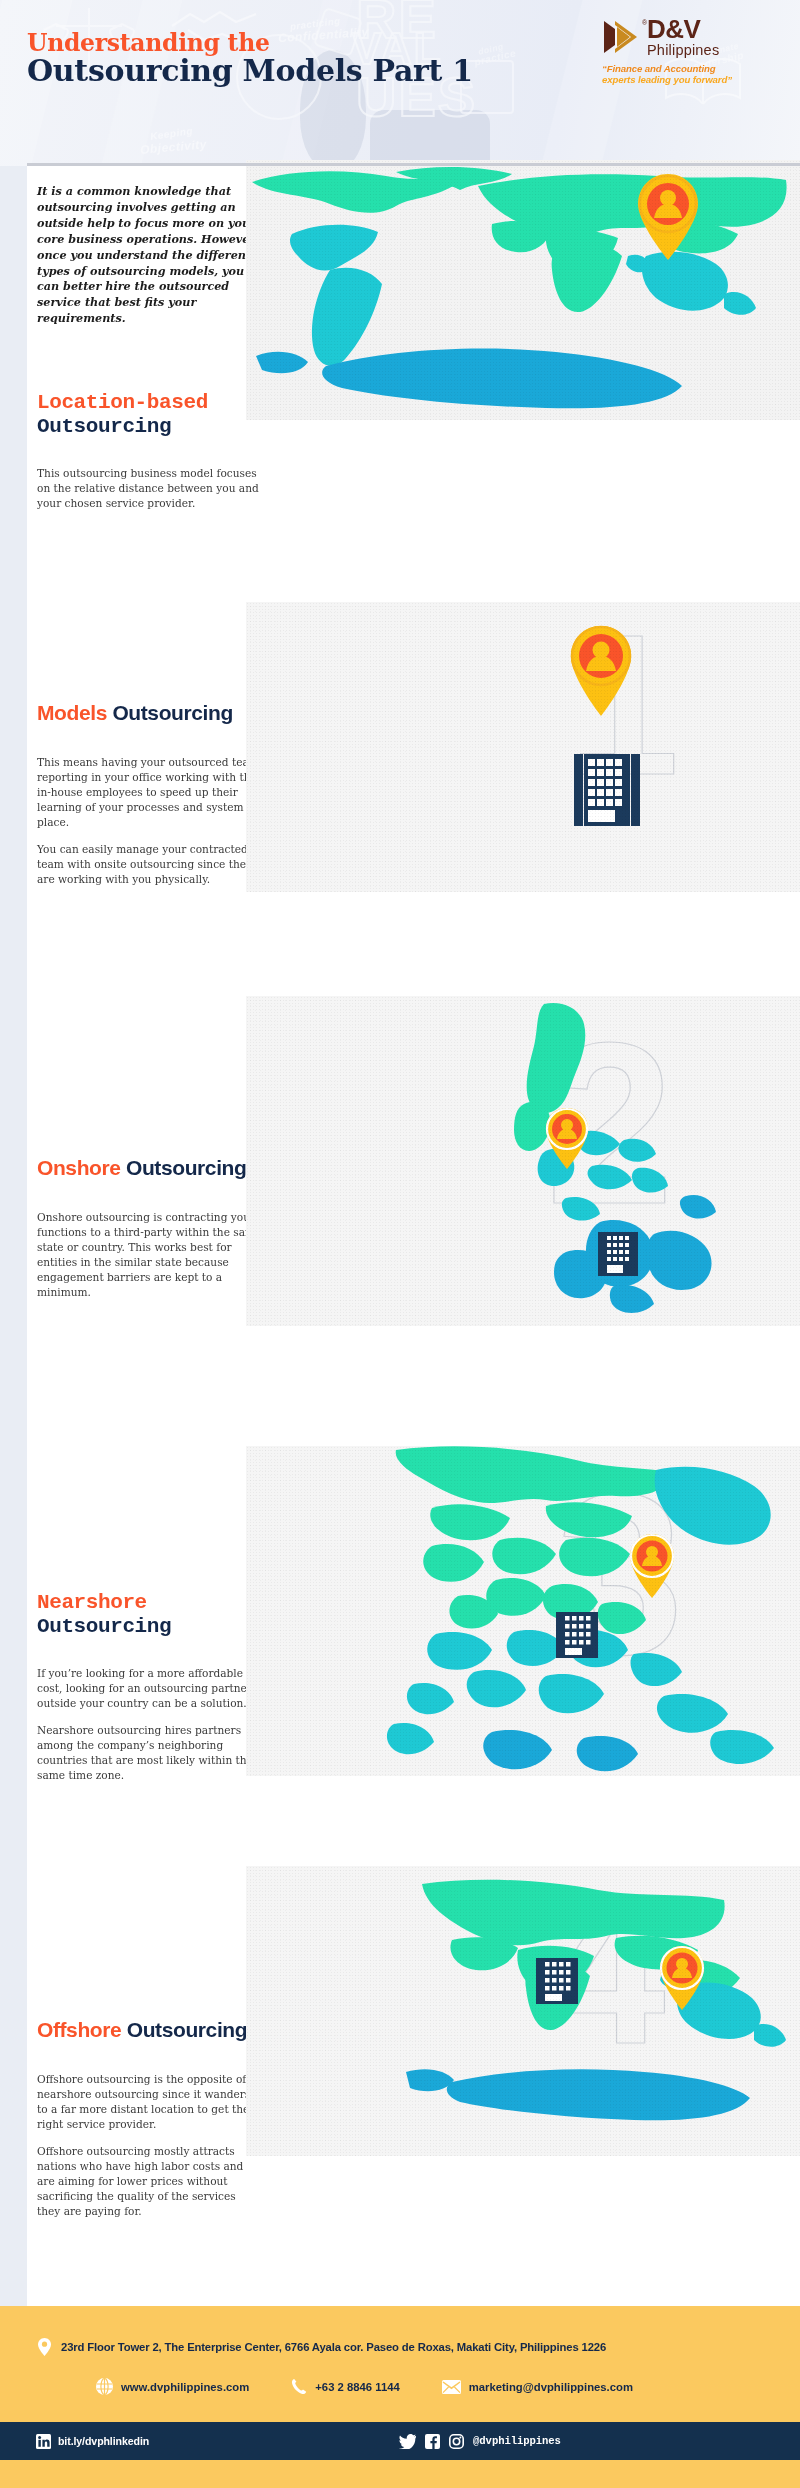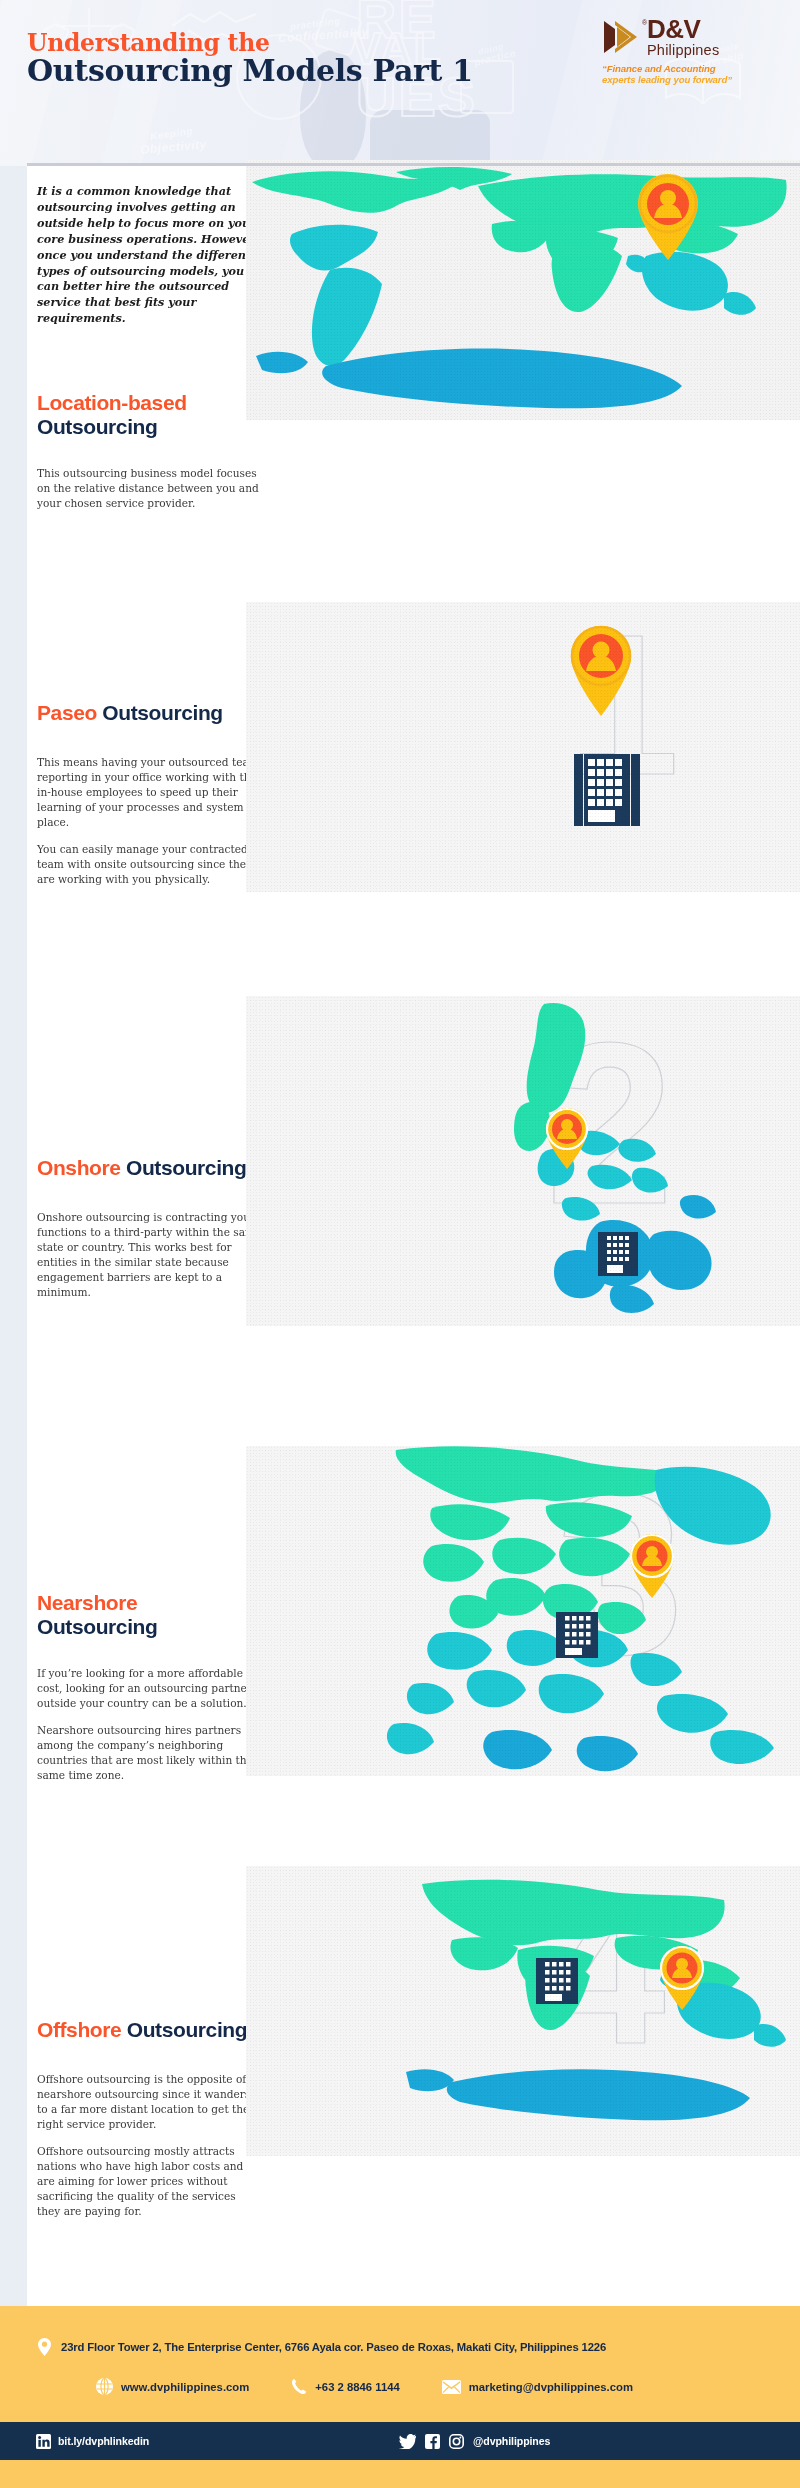--- a/index.html
+++ b/index.html
@@ -164,21 +164,21 @@
   .kicker {
     font-family: "Liberation Sans", sans-serif;
     font-weight: bold;
     font-size: 21px;
     letter-spacing: -.4px;
     line-height: 1.12;
   }
   .kicker .o { color: #f9542a; }
   .kicker .n { color: #14284a; }
   .kicker-stack .o,
-  .kicker-stack .n { display: block; }
+  .kicker-stack .n { display: block; font-family: Liberation Mono, monospace; }
 
   .lead {
     font-family: "DejaVu Serif", "Liberation Serif", serif;
     font-style: italic;
     font-weight: bold;
     font-size: 11.2px;
     line-height: 1.42;
     color: #1d1d1d;
   }
 
@@ -261,21 +261,21 @@
     background: #14304e;
     display: flex;
     align-items: center;
     color: #ffffff;
     font-family: "Liberation Sans", sans-serif;
     font-weight: bold;
     font-size: 10.6px;
   }
   .fs-item { display: flex; align-items: center; gap: 7px; }
   .fs-li   { margin-left: 36px; }
-  .fs-mid  { margin-left: 250px; gap: 9px; }
+  .fs-mid  { margin-left: 250px; gap: 9px; font-family: Liberation Mono, monospace; }
   .fs-ico svg { display: block; }
   .fs-label { letter-spacing: -.1px; }
 
   .footer-strip {
     height: 28px;
     background: #fbc95f;
   }
 </style>
 </head>
 <body>
@@ -398,21 +398,21 @@
         </div>
         <div style="margin-top:28px;">
           <div class="para">This outsourcing business model focuses on the relative distance between you and your chosen service provider.</div>
         </div>
       </div>
     </div>
 
     <div class="section" style="top:535px;">
       <div class="sec-text" style="top:0;">
         <div class="kicker">
-          <span class="o">Paseo</span>
+          <span class="o">Models</span>
           <span class="n">Outsourcing</span>
         </div>
         <div style="margin-top:30px;">
           <div class="para">This means having your outsourced team reporting in your office working with the in-house employees to speed up their learning of your processes and system in place.</div>
           <div class="para">You can easily manage your contracted team with onsite outsourcing since they are working with you physically.</div>
         </div>
       </div>
     </div>
 
     <div class="art" style="left:246px; top:436px; width:554px; height:290px; background:#f5f5f5;">

